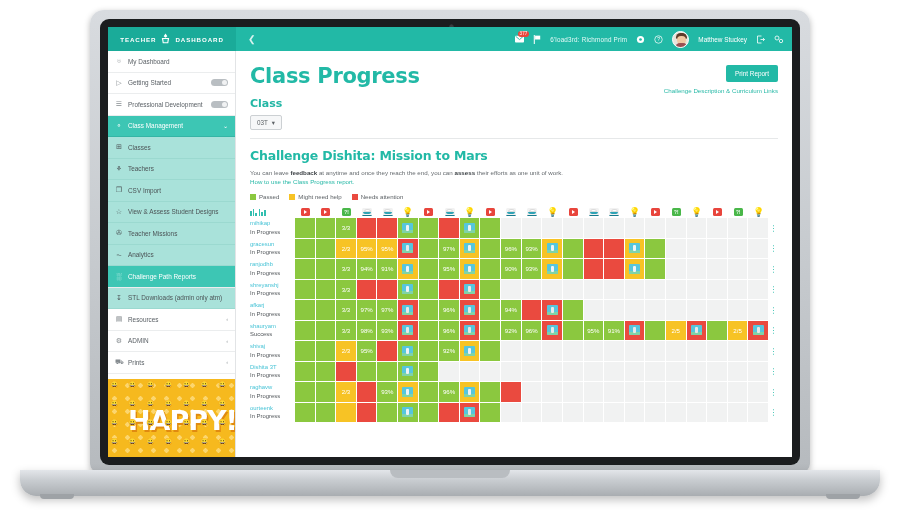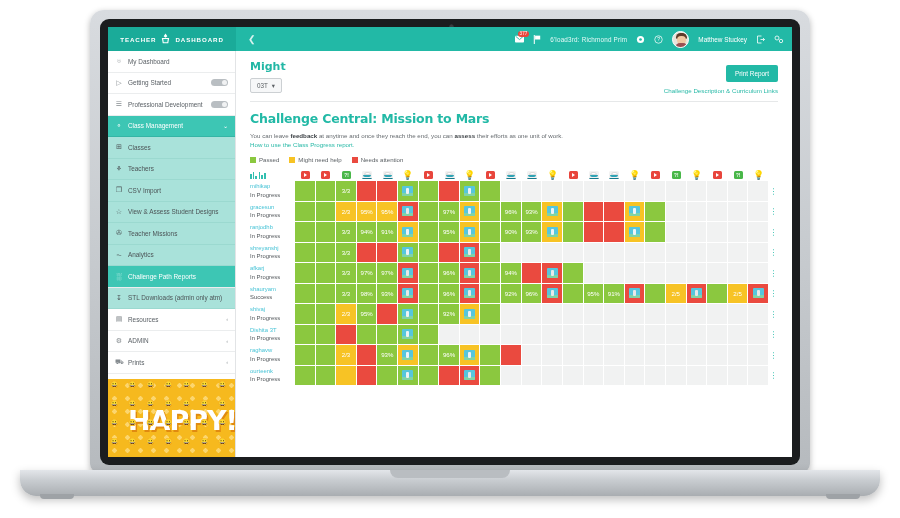--- a/index.html
+++ b/index.html
@@ -360,28 +360,29 @@
             <span class="em" style="left: 20px; top: 59px;">😀</span>
             <span class="em" style="left: 38px; top: 59px;">😀</span>
             <span class="em" style="left: 56px; top: 59px;">😀</span>
             <span class="em" style="left: 74px; top: 59px;">😀</span>
             <span class="em" style="left: 92px; top: 59px;">😀</span>
             <span class="em" style="left: 110px; top: 59px;">😀</span>
           </div>
       </div>
 
       <div class="main">
-        <div class="h2">Might</div>
+        <div class="h1">Class Progress</div>
+        <div class="h2">Class</div>
         <div class="selbtn">
           <span>03T</span>
           <span>▾</span>
         </div>
         <div class="hr"></div>
 
-        <div class="h3">Challenge Central: Mission to Mars</div>
+        <div class="h3">Challenge Dishita: Mission to Mars</div>
 
         <div class="desc">
           <span>You can leave </span><b>feedback</b><span> at anytime and once they reach the end, you can </span><b>assess</b><span> their efforts as one unit of work.</span><br>
           <span class="lnk">How to use the Class Progress report.</span>
         </div>
 
         <div class="legend" id="legend">
             <div class="lg">
               <span class="sw" style="background: rgb(139, 200, 63);"></span>
               <span>Passed</span>

